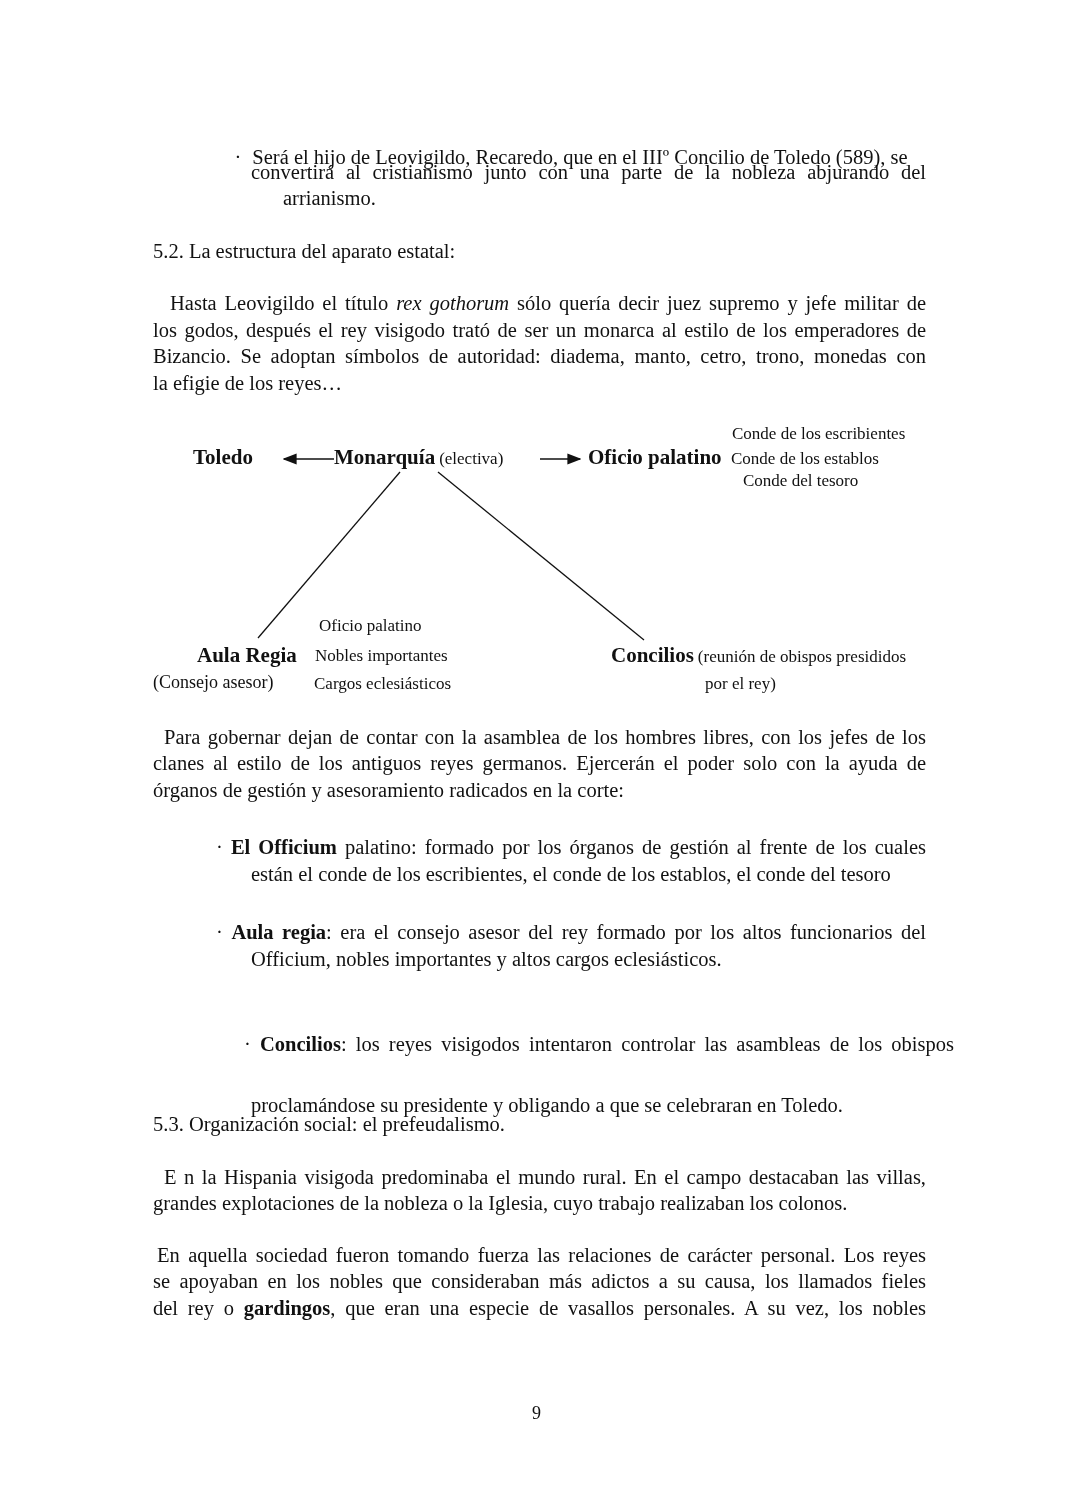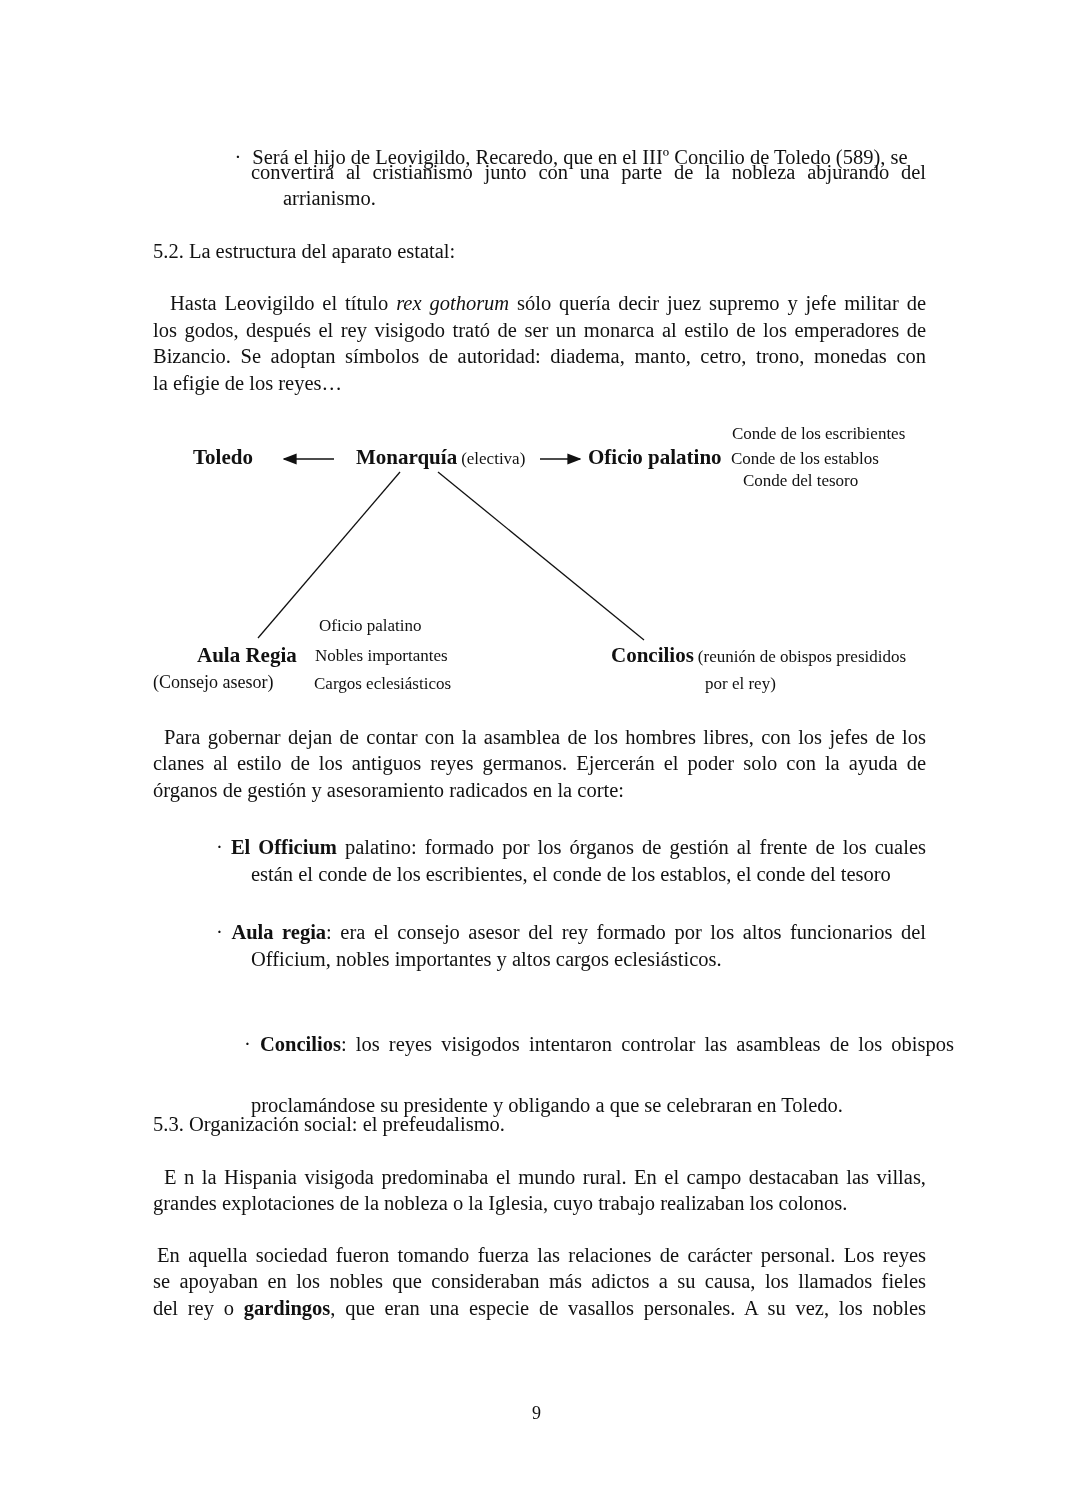--- a/index.html
+++ b/index.html
@@ -45,21 +45,21 @@
         <path d="M0,0 L10,4 L0,8 Z" fill="#111"></path>
       </marker>
     </defs>
     <line x1="334" y1="459" x2="284" y2="459" stroke="#111" stroke-width="1.4" marker-end="url(#ah)"></line>
     <line x1="540" y1="459" x2="580" y2="459" stroke="#111" stroke-width="1.4" marker-end="url(#ah)"></line>
     <line x1="400" y1="472" x2="258" y2="638" stroke="#111" stroke-width="1.3"></line>
     <line x1="438" y1="472" x2="644" y2="640" stroke="#111" stroke-width="1.3"></line>
   </svg>
 
   <div class="dg dg-bold" style="left:193px; top:445px;">Toledo</div>
-  <div class="dg" style="left:356px; top:445px;">
+  <div class="dg" style="left:334px; top:445px;">
     <span class="dg-bold">Monarquía</span>
     <span class="dg-small">(electiva)</span>
   </div>
   <div class="dg dg-bold" style="left:588px; top:445px;">Oficio palatino</div>
   <div class="dg dg-small" style="left:732px; top:424px;">Conde de los escribientes</div>
   <div class="dg dg-small" style="left:731px; top:449px;">Conde de los establos</div>
   <div class="dg dg-small" style="left:743px; top:471px;">Conde del tesoro</div>
 
   <div class="dg dg-small" style="left:319px; top:616px;">Oficio palatino</div>
   <div class="dg dg-bold" style="left:197px; top:643px;">Aula Regia</div>

